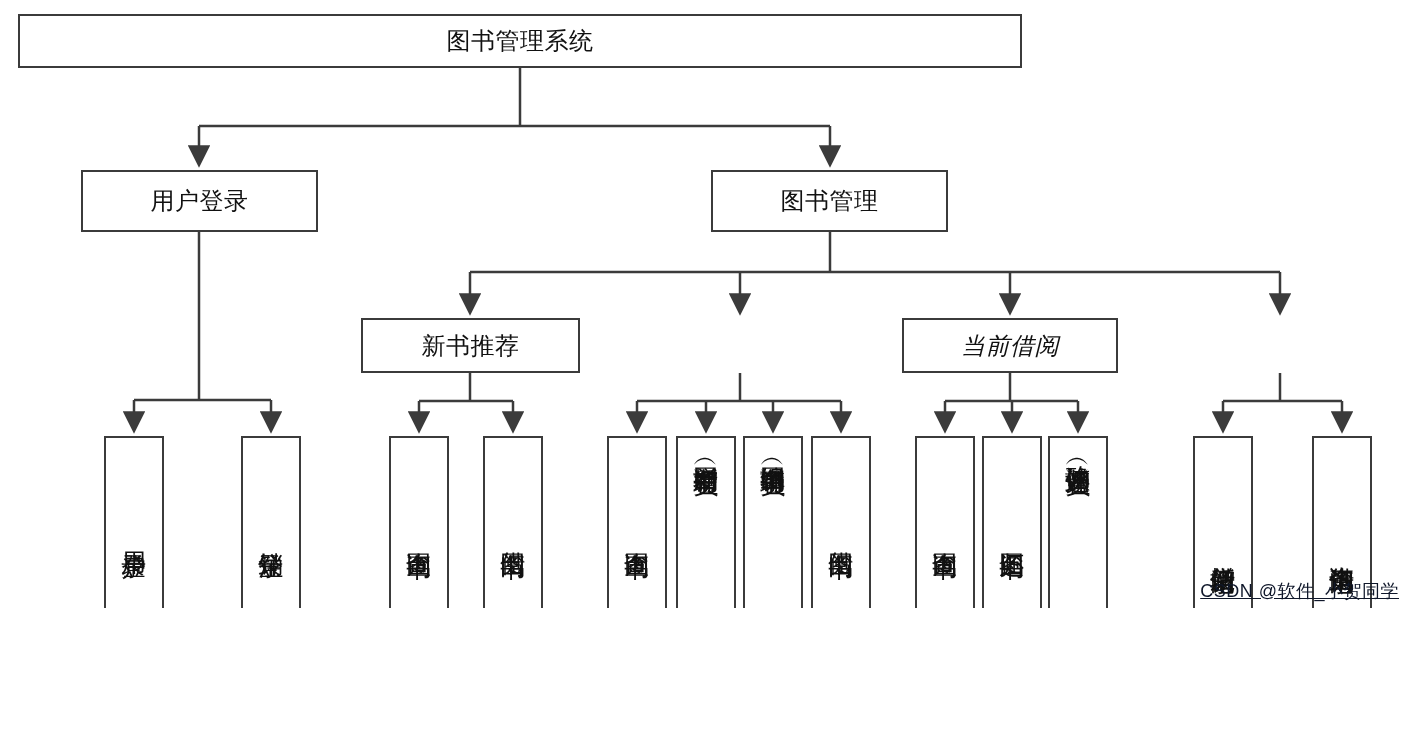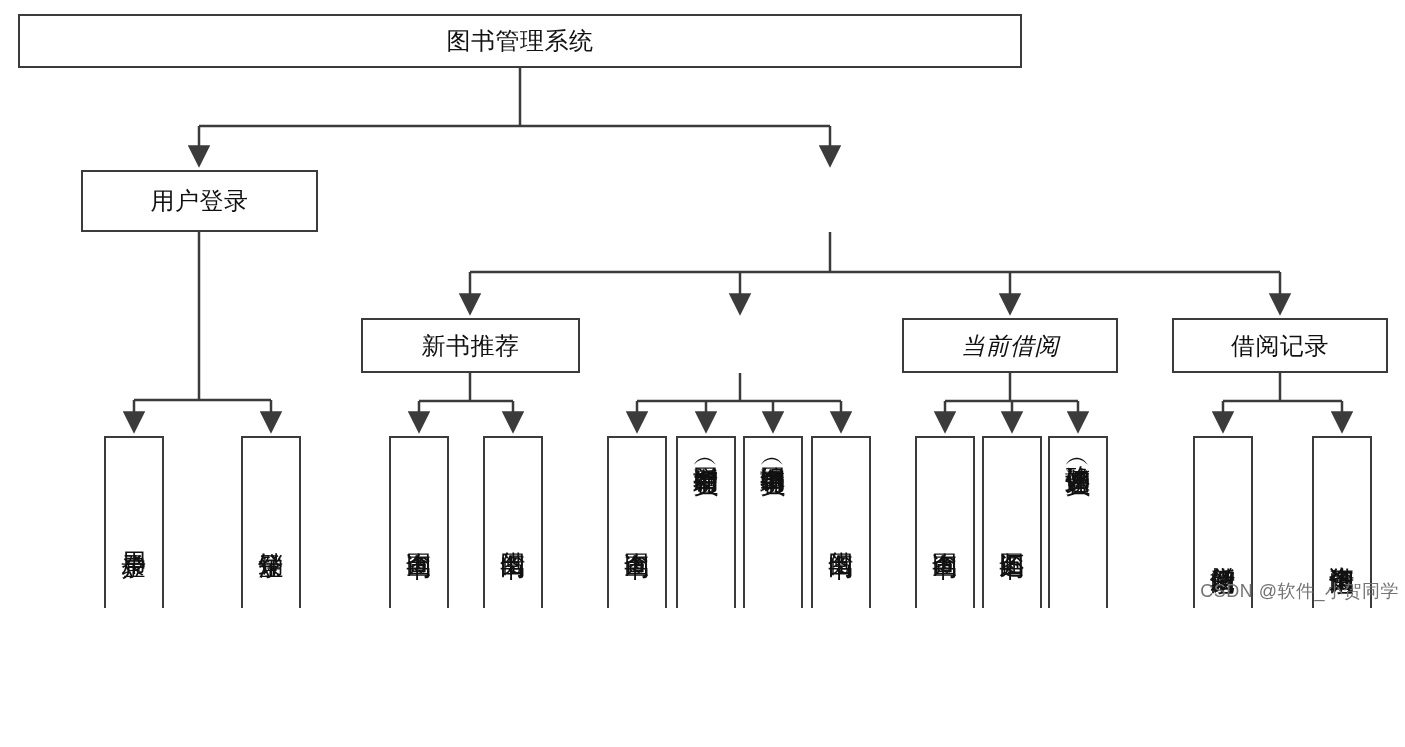--- a/index.html
+++ b/index.html
@@ -62,24 +62,25 @@
     margin-top: 86px;
   }
   .node.vertical.mid2 .node-label {
     margin-top: 100px;
   }
   #watermark {
     position: absolute;
     right: 6px;
     bottom: 5px;
     font-size: 18px;
-    color: #737373;
+    color: #0f172a;
     letter-spacing: 0.5px;
     user-select: none;
     white-space: nowrap;
+    text-decoration: underline;
   }
 </style>
 </head>
 <body>
 
 <div id="canvas">
 
   <svg id="diagram-svg" viewBox="0 0 1405 747" xmlns="http://www.w3.org/2000/svg">
     <defs>
       <marker id="arrow" viewBox="0 0 12 12" refX="10" refY="6" markerWidth="9" markerHeight="9" orient="auto-start-reverse">
@@ -130,29 +131,29 @@
     </g>
   </svg>
 
   <div class="node horizontal" style="left:18px; top:14px; width:1004px; height:54px;">
     <span class="node-label">图书管理系统</span>
   </div>
 
   <div class="node horizontal" style="left:81px; top:170px; width:237px; height:62px;">
     <span class="node-label">用户登录</span>
   </div>
+  <div class="node horizontal" style="left:711px; top:170px; width:237px; height:62px;">
+    <span class="node-label">图书管理</span>
+  </div>
 
   <div class="node horizontal" style="left:361px; top:318px; width:219px; height:55px;">
     <span class="node-label">新书推荐</span>
   </div>
   <div class="node horizontal" style="left:902px; top:318px; width:216px; height:55px;font-style:italic;">
     <span class="node-label">当前借阅</span>
-  </div>
-  <div class="node horizontal" style="left:1172px; top:318px; width:216px; height:55px;">
-    <span class="node-label">借阅记录</span>
   </div>
 
   <div class="node vertical mid" style="left:104px; top:436px; width:60px; height:298px;">
     <span class="node-label">用户登录</span>
   </div>
   <div class="node vertical mid" style="left:241px; top:436px; width:60px; height:298px;">
     <span class="node-label">注销登录</span>
   </div>
 
   <div class="node vertical mid" style="left:389px; top:436px; width:60px; height:298px;">

